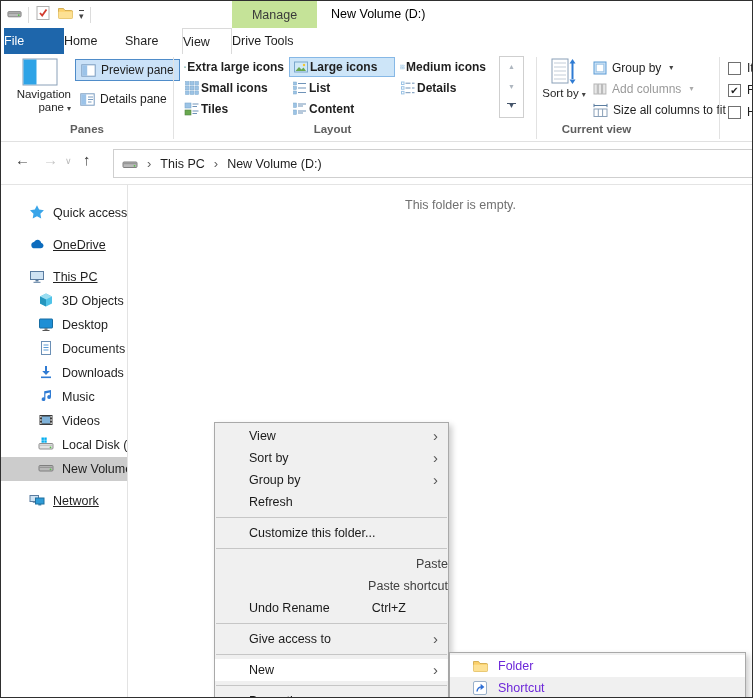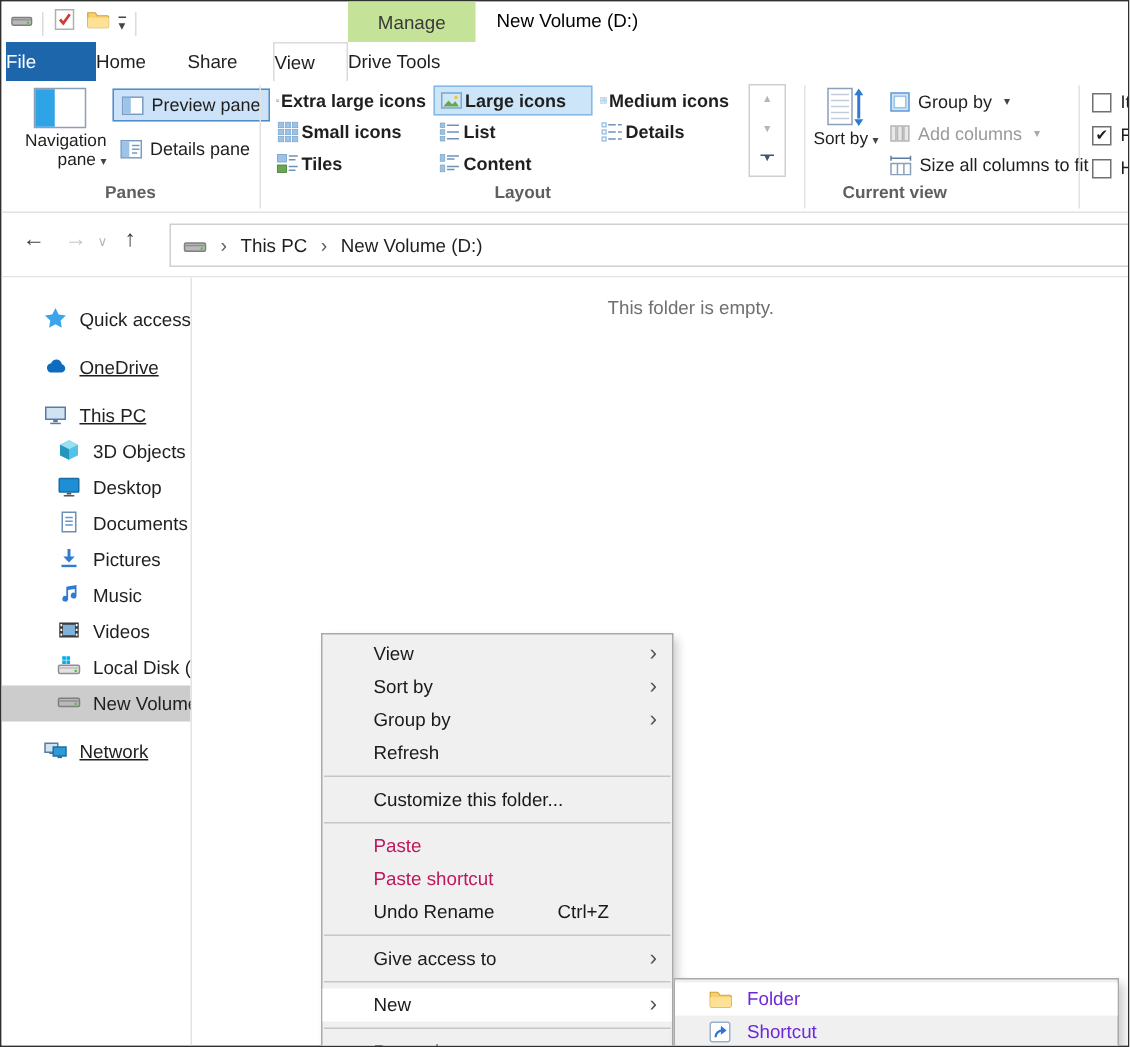--- a/index.html
+++ b/index.html
@@ -88,21 +88,21 @@
   .srow.sel { background:#cccccc; }
   .empty-msg { position:absolute; left:404px; top:13px; font-size:12.5px; color:#707070; }
 
   
   .menu { position:absolute; background:#f0f0f0; border:1px solid #a9a9a9;
           box-shadow:3px 3px 6px rgba(0,0,0,.2); padding:2px 0; font-size:12.5px; }
   .ctxmenu { left:213px; top:237px; width:235px; z-index:5; }
   .submenu { left:448px; top:467px; width:297px; z-index:6; }
   .mrow { position:relative; height:22px; line-height:22px; padding-left:34px; color:#1a1a1a; }
   .mrow.hl { background:#ffffff; }
-  .mrow.dis { color:#be185d; }
+  .mrow.dis { color:#404040;text-align:right; }
   .mrow .mchev { position:absolute; right:10px; top:0; font-size:15px; color:#555; }
   .mrow .mshort { position:absolute; right:42px; top:0; }
   .msep { height:1px; background:#c6c6c6; margin:4px 1px; }
   .subrow { display:flex; align-items:center; height:22px; padding-left:22px; gap:10px; color:#6d28d9; }
   .subrow.hl { background:#ffffff; }
   .subrow .sic { width:16px; height:16px; flex:0 0 16px; position:relative; }
 </style>
 </head>
 <body>
 
@@ -256,21 +256,21 @@
             <path d="M5.5 3.2h5M12 3.2h2.5M5.5 8h5M12 8h2.5M5.5 12.7h5M12 12.7h2.5" stroke="#6f93b8"></path>
           </svg>
         <span>Details</span>
       </div>
     </div>
     <div class="gal-scroll">
       <span>▲</span>
       <span>▼</span>
       <span class="more"><i></i><b style="font-weight:normal">▼</b></span>
     </div>
-    <div class="glabel" style="left:172px; width:351px;">Layout</div>
+    <div class="glabel" style="left:156px; width:351px;">Layout</div>
     <div class="gsep" style="left:535px;"></div>
 
     <div class="sortby-btn">
       <svg width="26" height="27" viewBox="0 0 26 27">
           <rect x="1" y="1" width="16" height="24" fill="#fff" stroke="#8aa0b8"></rect>
           <path d="M3 5h12M3 9h12M3 13h12M3 17h12M3 21h12" stroke="#c3cdd8"></path>
           <path d="M21.5 5v16" stroke="#2f7bd3" stroke-width="2"></path>
           <path d="M21.5 1l3 4.5h-6z" fill="#2f7bd3"></path>
           <path d="M21.5 26l3-4.5h-6z" fill="#2f7bd3"></path>
         </svg>
@@ -387,21 +387,21 @@
               <rect x="3.5" y="1.5" width="9" height="13" fill="#fff" stroke="#6b8fb5"></rect>
               <path d="M5.5 5h5M5.5 7.5h5M5.5 10h5" stroke="#5b9bd5"></path>
             </svg></span>
         <span>Documents</span>
       </div>
       <div class="srow child">
         <span class="ic"><svg width="16" height="16" viewBox="0 0 16 16">
               <path d="M7 2h2v5h2.8L8 11 4.2 7H7z" fill="#2f7bd3"></path>
               <rect x="3" y="12.5" width="10" height="1.6" fill="#2f7bd3"></rect>
             </svg></span>
-        <span>Pictures</span>
+        <span>Downloads</span>
       </div>
       <div class="srow child">
         <span class="ic"><svg width="16" height="16" viewBox="0 0 16 16">
               <path d="M6.2 3.2L13 2v7.1a1.9 1.9 0 1 1-1.2-1.8V4.6l-4.4.8v5.8a1.9 1.9 0 1 1-1.2-1.8z" fill="#2f7bd3"></path>
             </svg></span>
         <span>Music</span>
       </div>
       <div class="srow child">
         <span class="ic"><svg width="16" height="16" viewBox="0 0 16 16">
               <rect x="1.5" y="3" width="13" height="10" fill="#3a3a3a"></rect>

